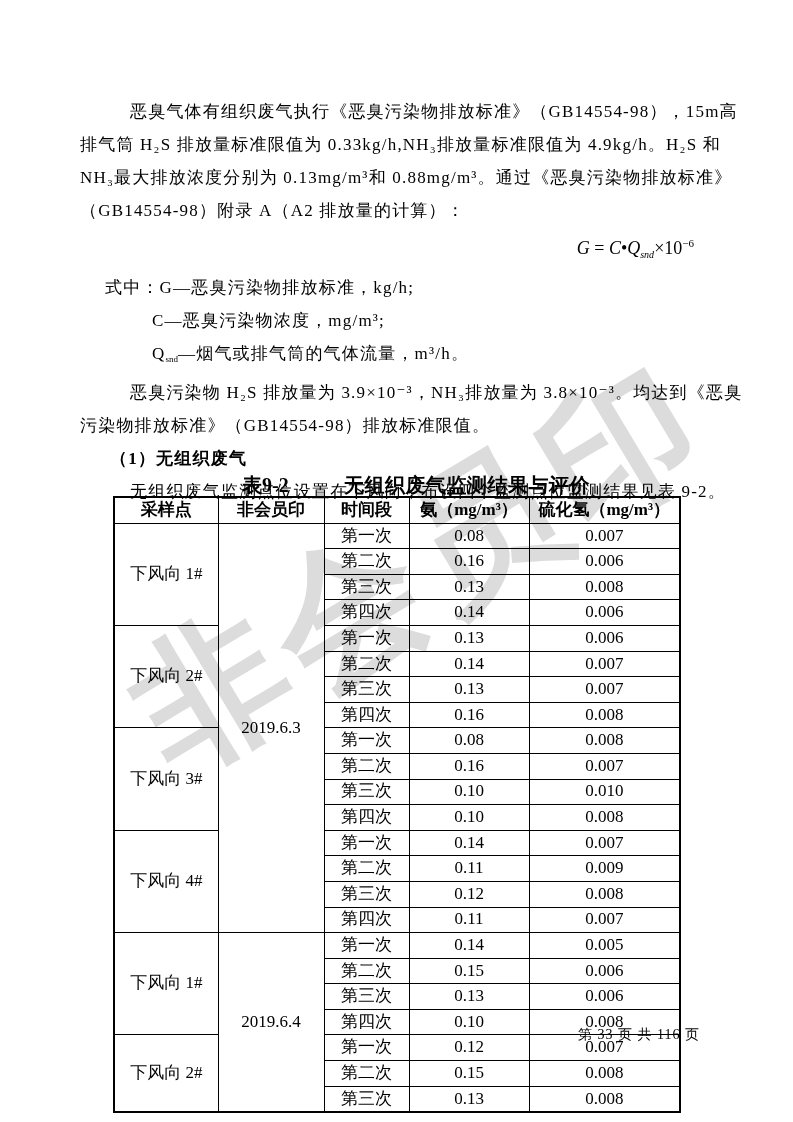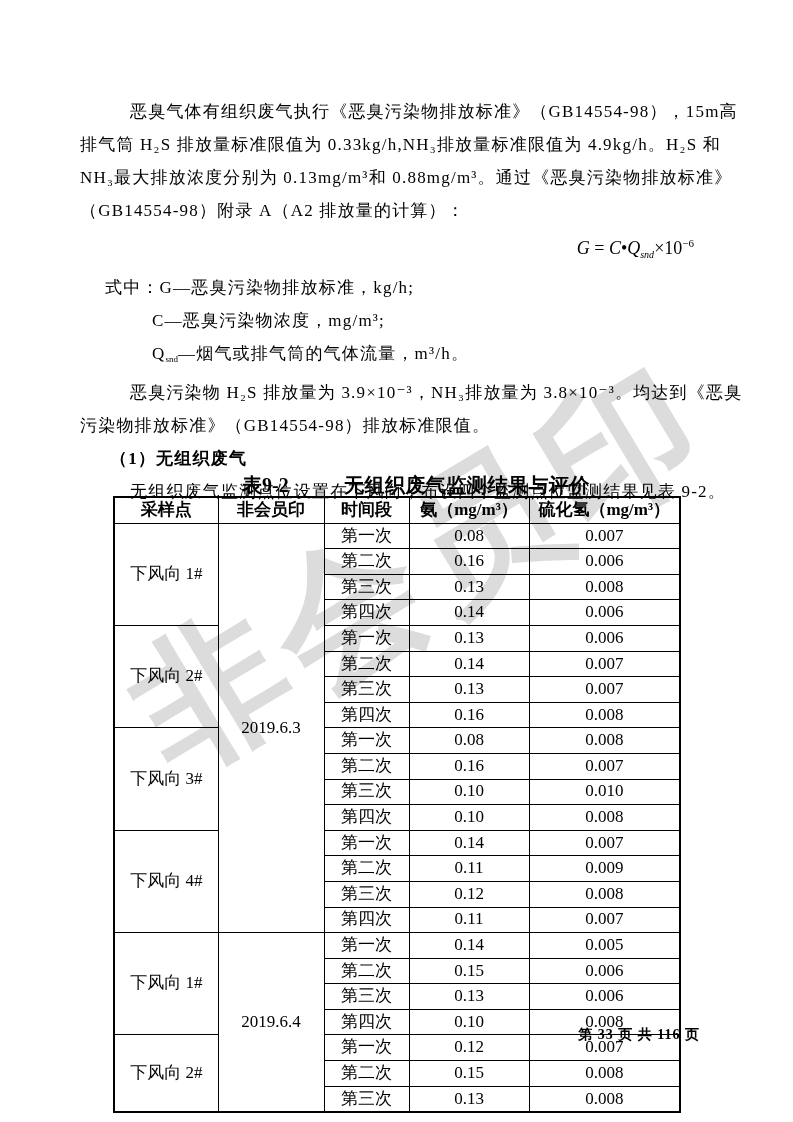--- a/index.html
+++ b/index.html
@@ -72,21 +72,20 @@
     background:transparent;
   }
   table.mon th{font-weight:bold;}
   table.mon{border:2px solid #000;}
   .footer{
     position:absolute;
     right:93px;top:1026px;
     z-index:1;
     font-size:14px;
     letter-spacing:1px;
-    font-weight:bold;
   }
 </style>
 </head>
 <body>
 
 <div class="page">
 
   <div class="watermark">非会员印</div>
 
   <div class="content">

